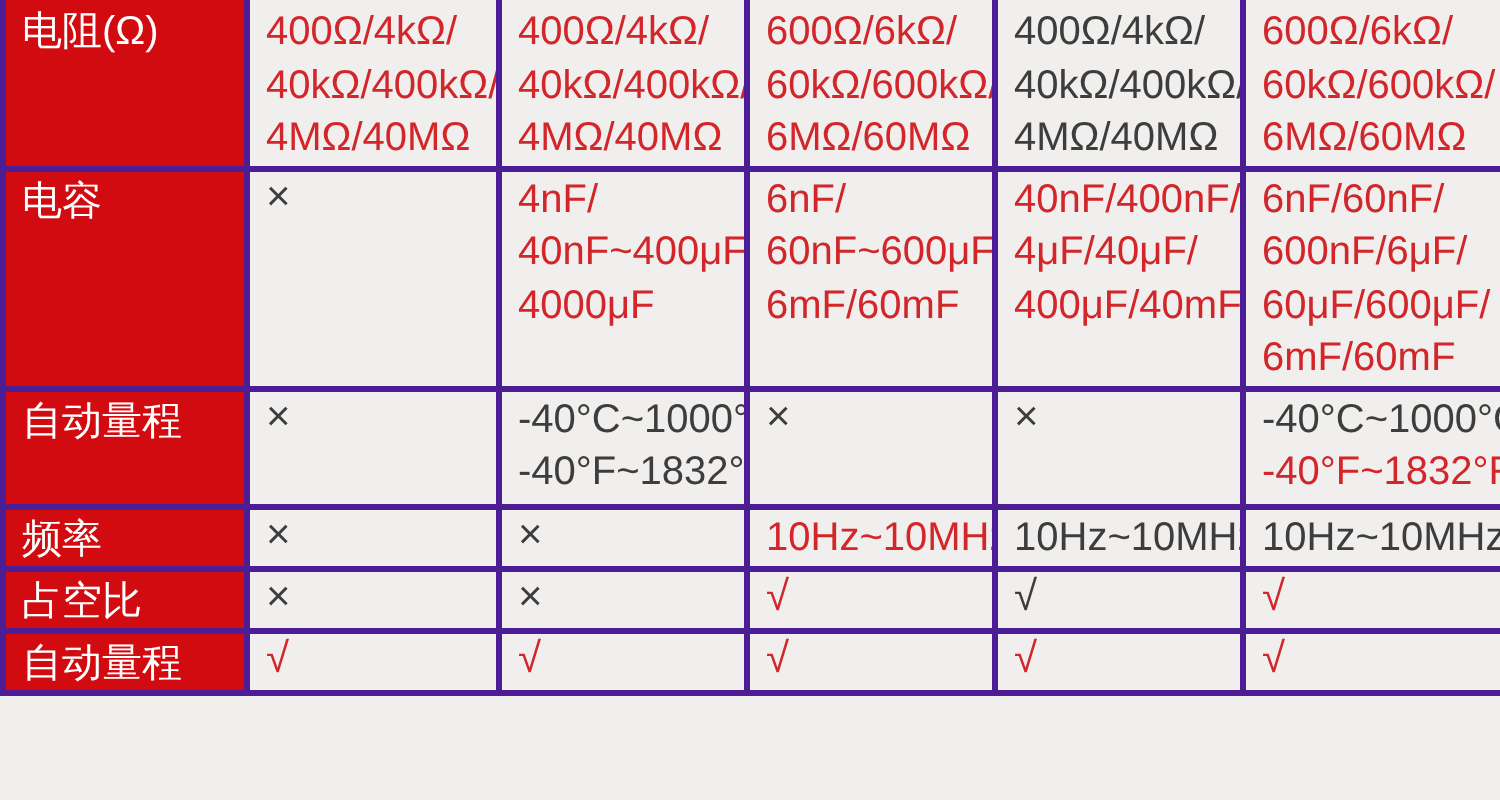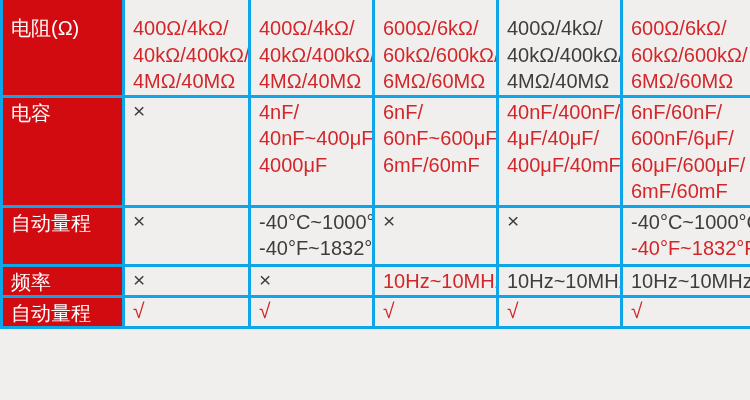--- a/index.html
+++ b/index.html
@@ -6,21 +6,21 @@
   .wrap{
     width:750px;height:400px;overflow:hidden;position:relative;
     background:#f0efed;
     font-family:"Liberation Sans","DejaVu Sans",sans-serif;
   }
   table.spec{
     border-collapse:collapse;table-layout:fixed;width:750px;
     margin:0;
   }
   table.spec td, table.spec th{
-    border:3px solid #0ea5e9;
+    border:3px solid #4c1d95;
     vertical-align:top;
     overflow:hidden;
     box-sizing:border-box;
   }
   table.spec tr:first-child td,
   table.spec tr:first-child th{border-top:none;}
   table.spec td:last-child{border-right:none;}
   th.rowhdr{
     background:var(--hdr-bg);
     color:var(--hdr-tx);
@@ -35,21 +35,21 @@
     font-size:20px;
     padding:1px 2px 0 8px;
     line-height:26.5px;
     white-space:nowrap;
   }
   .ln{display:block;}
   .red{color:var(--red-tx);}
   .dark{color:var(--dark-tx);}
   .glyph{font-size:21px;line-height:23px;}
   
-  tr.r0{height:78px;}  tr.r0 th, tr.r0 td{padding-top:15px;margin-top:17px;}
+  tr.r0{height:78px;}  tr.r0 th, tr.r0 td{padding-top:3px;margin-top:17px;}
   tr.r1{height:110px;}
   tr.r2{height:59px;}
   tr.r3{height:26px;}
   tr.r4{height:27px;}
   tr.r5{height:27px;}
   tr.r6{height:27px;}
   tr.r7{height:28px;}
 </style>
 </head>
 <body>
@@ -151,20 +151,38 @@
           <td class="cell">
             <span class="ln red">10Hz~10MHz</span>
           </td>
           <td class="cell">
             <span class="ln dark">10Hz~10MHz</span>
           </td>
           <td class="cell">
             <span class="ln dark">10Hz~10MHz</span>
           </td>
         </tr>
+        <tr class="r4">
+          <th class="rowhdr">占空比</th>
+          <td class="cell">
+            <span class="ln dark glyph">×</span>
+          </td>
+          <td class="cell">
+            <span class="ln dark glyph">×</span>
+          </td>
+          <td class="cell">
+            <span class="ln red glyph">√</span>
+          </td>
+          <td class="cell">
+            <span class="ln dark glyph">√</span>
+          </td>
+          <td class="cell">
+            <span class="ln red glyph">√</span>
+          </td>
+        </tr>
         <tr class="r7">
           <th class="rowhdr">自动量程</th>
           <td class="cell">
             <span class="ln red glyph">√</span>
           </td>
           <td class="cell">
             <span class="ln red glyph">√</span>
           </td>
           <td class="cell">
             <span class="ln red glyph">√</span>

